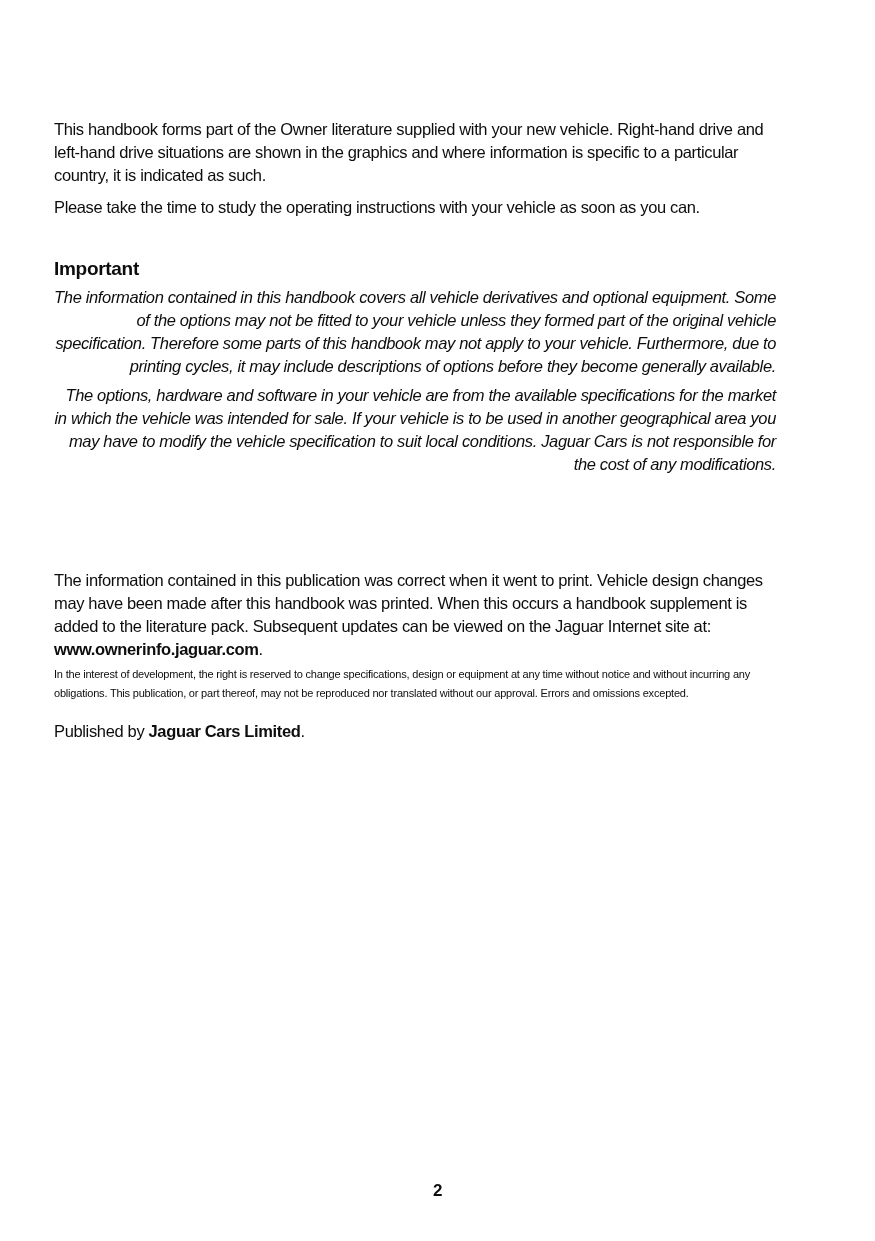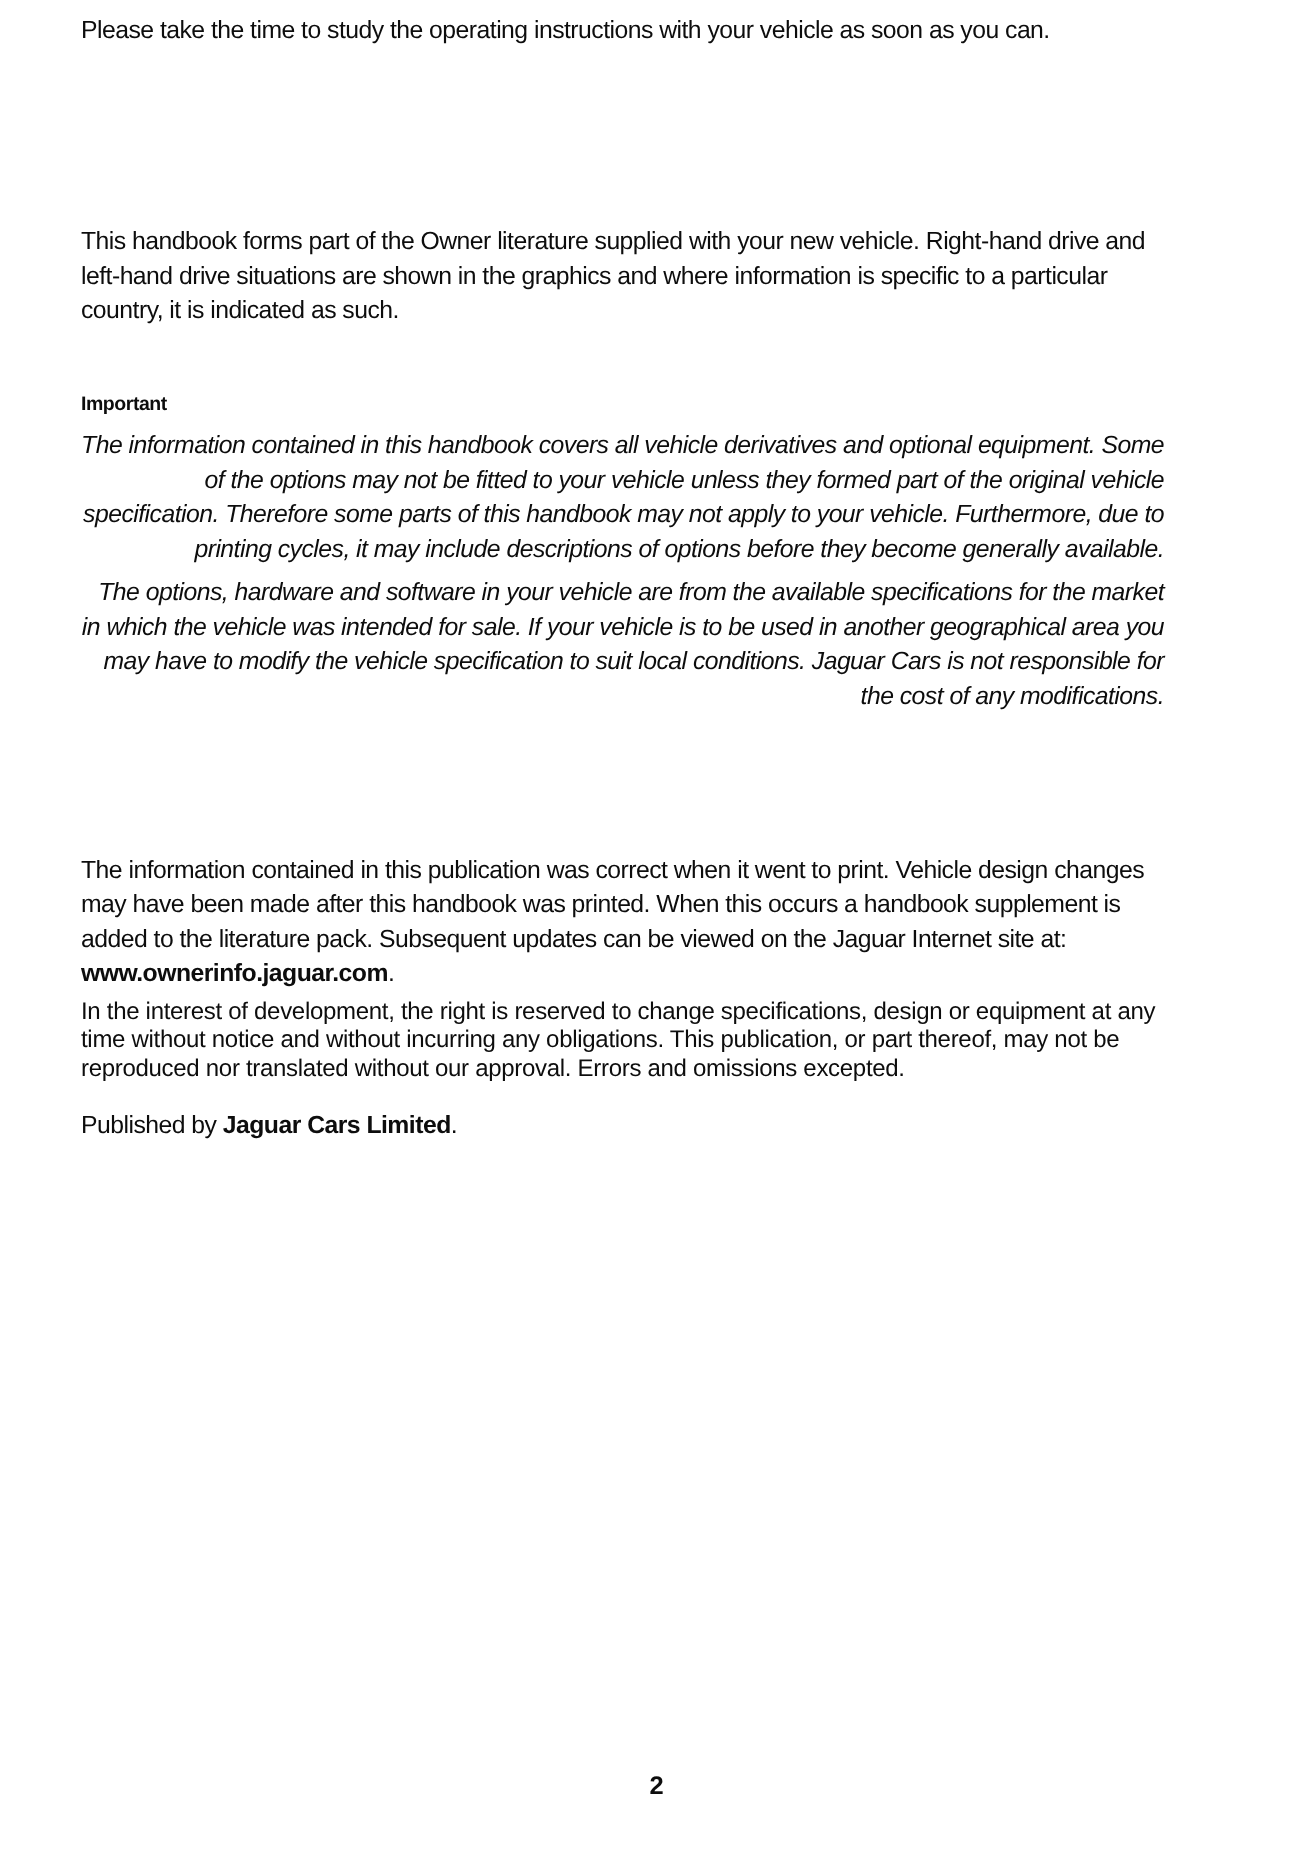--- a/index.html
+++ b/index.html
@@ -29,36 +29,36 @@
     margin: 0;
     color: #0d0d0d;
   }
   .intro-1 {
     margin-top: 118px;
   }
   .intro-2 {
     margin-top: 9px;
   }
   .important-heading {
-    font-size: 13px;
+    font-size: 19px;
     line-height: 23px;
     font-weight: bold;
     letter-spacing: -0.3px;
     margin: 38px 0 0 0;
   }
   .italic {
     font-style: italic;
     margin-top: 6px;
     text-align: right;
   }
   .publication {
     margin-top: 93px;
   }
   .legal-text {
-    font-size: 16px;
+    font-size: 11px;
     line-height: 19px;
     letter-spacing: -0.2px;
     margin: 4px 0 17px 0;
     color: #0d0d0d;
   }
   .copyright {
     margin-top: 60px;
   }
   .rights {
     margin-top: 12px;
@@ -81,23 +81,23 @@
     letter-spacing: -0.3px;
     color: #0d0d0d;
   }
 </style>
 </head>
 <body>
 
 <div class="page">
   <div class="content">
 
+    <p class="body-text intro-1">This handbook forms part of the Owner literature supplied with your new vehicle. Right-hand drive and left-hand drive situations are shown in the graphics and where information is specific to a particular country, it is indicated as such.</p>
+
     <p class="body-text intro-2">Please take the time to study the operating instructions with your vehicle as soon as you can.</p>
-
-    <p class="body-text intro-1">This handbook forms part of the Owner literature supplied with your new vehicle. Right-hand drive and left-hand drive situations are shown in the graphics and where information is specific to a particular country, it is indicated as such.</p>
 
     <h2 class="important-heading">Important</h2>
 
     <p class="body-text italic">The information contained in this handbook covers all vehicle derivatives and optional equipment. Some of the options may not be fitted to your vehicle unless they formed part of the original vehicle specification. Therefore some parts of this handbook may not apply to your vehicle. Furthermore, due to printing cycles, it may include descriptions of options before they become generally available.</p>
 
     <p class="body-text italic">The options, hardware and software in your vehicle are from the available specifications for the market in which the vehicle was intended for sale. If your vehicle is to be used in another geographical area you may have to modify the vehicle specification to suit local conditions. Jaguar Cars is not responsible for the cost of any modifications.</p>
 
     <p class="body-text publication"><span>The information contained in this publication was correct when it went to print. Vehicle design changes may have been made after this handbook was printed. When this occurs a handbook supplement is added to the literature pack. Subsequent updates can be viewed on the Jaguar Internet site at: </span><span class="bold">www.ownerinfo.jaguar.com</span><span>.</span></p>
 
     <p class="legal-text">In the interest of development, the right is reserved to change specifications, design or equipment at any time without notice and without incurring any obligations. This publication, or part thereof, may not be reproduced nor translated without our approval. Errors and omissions excepted.</p>

